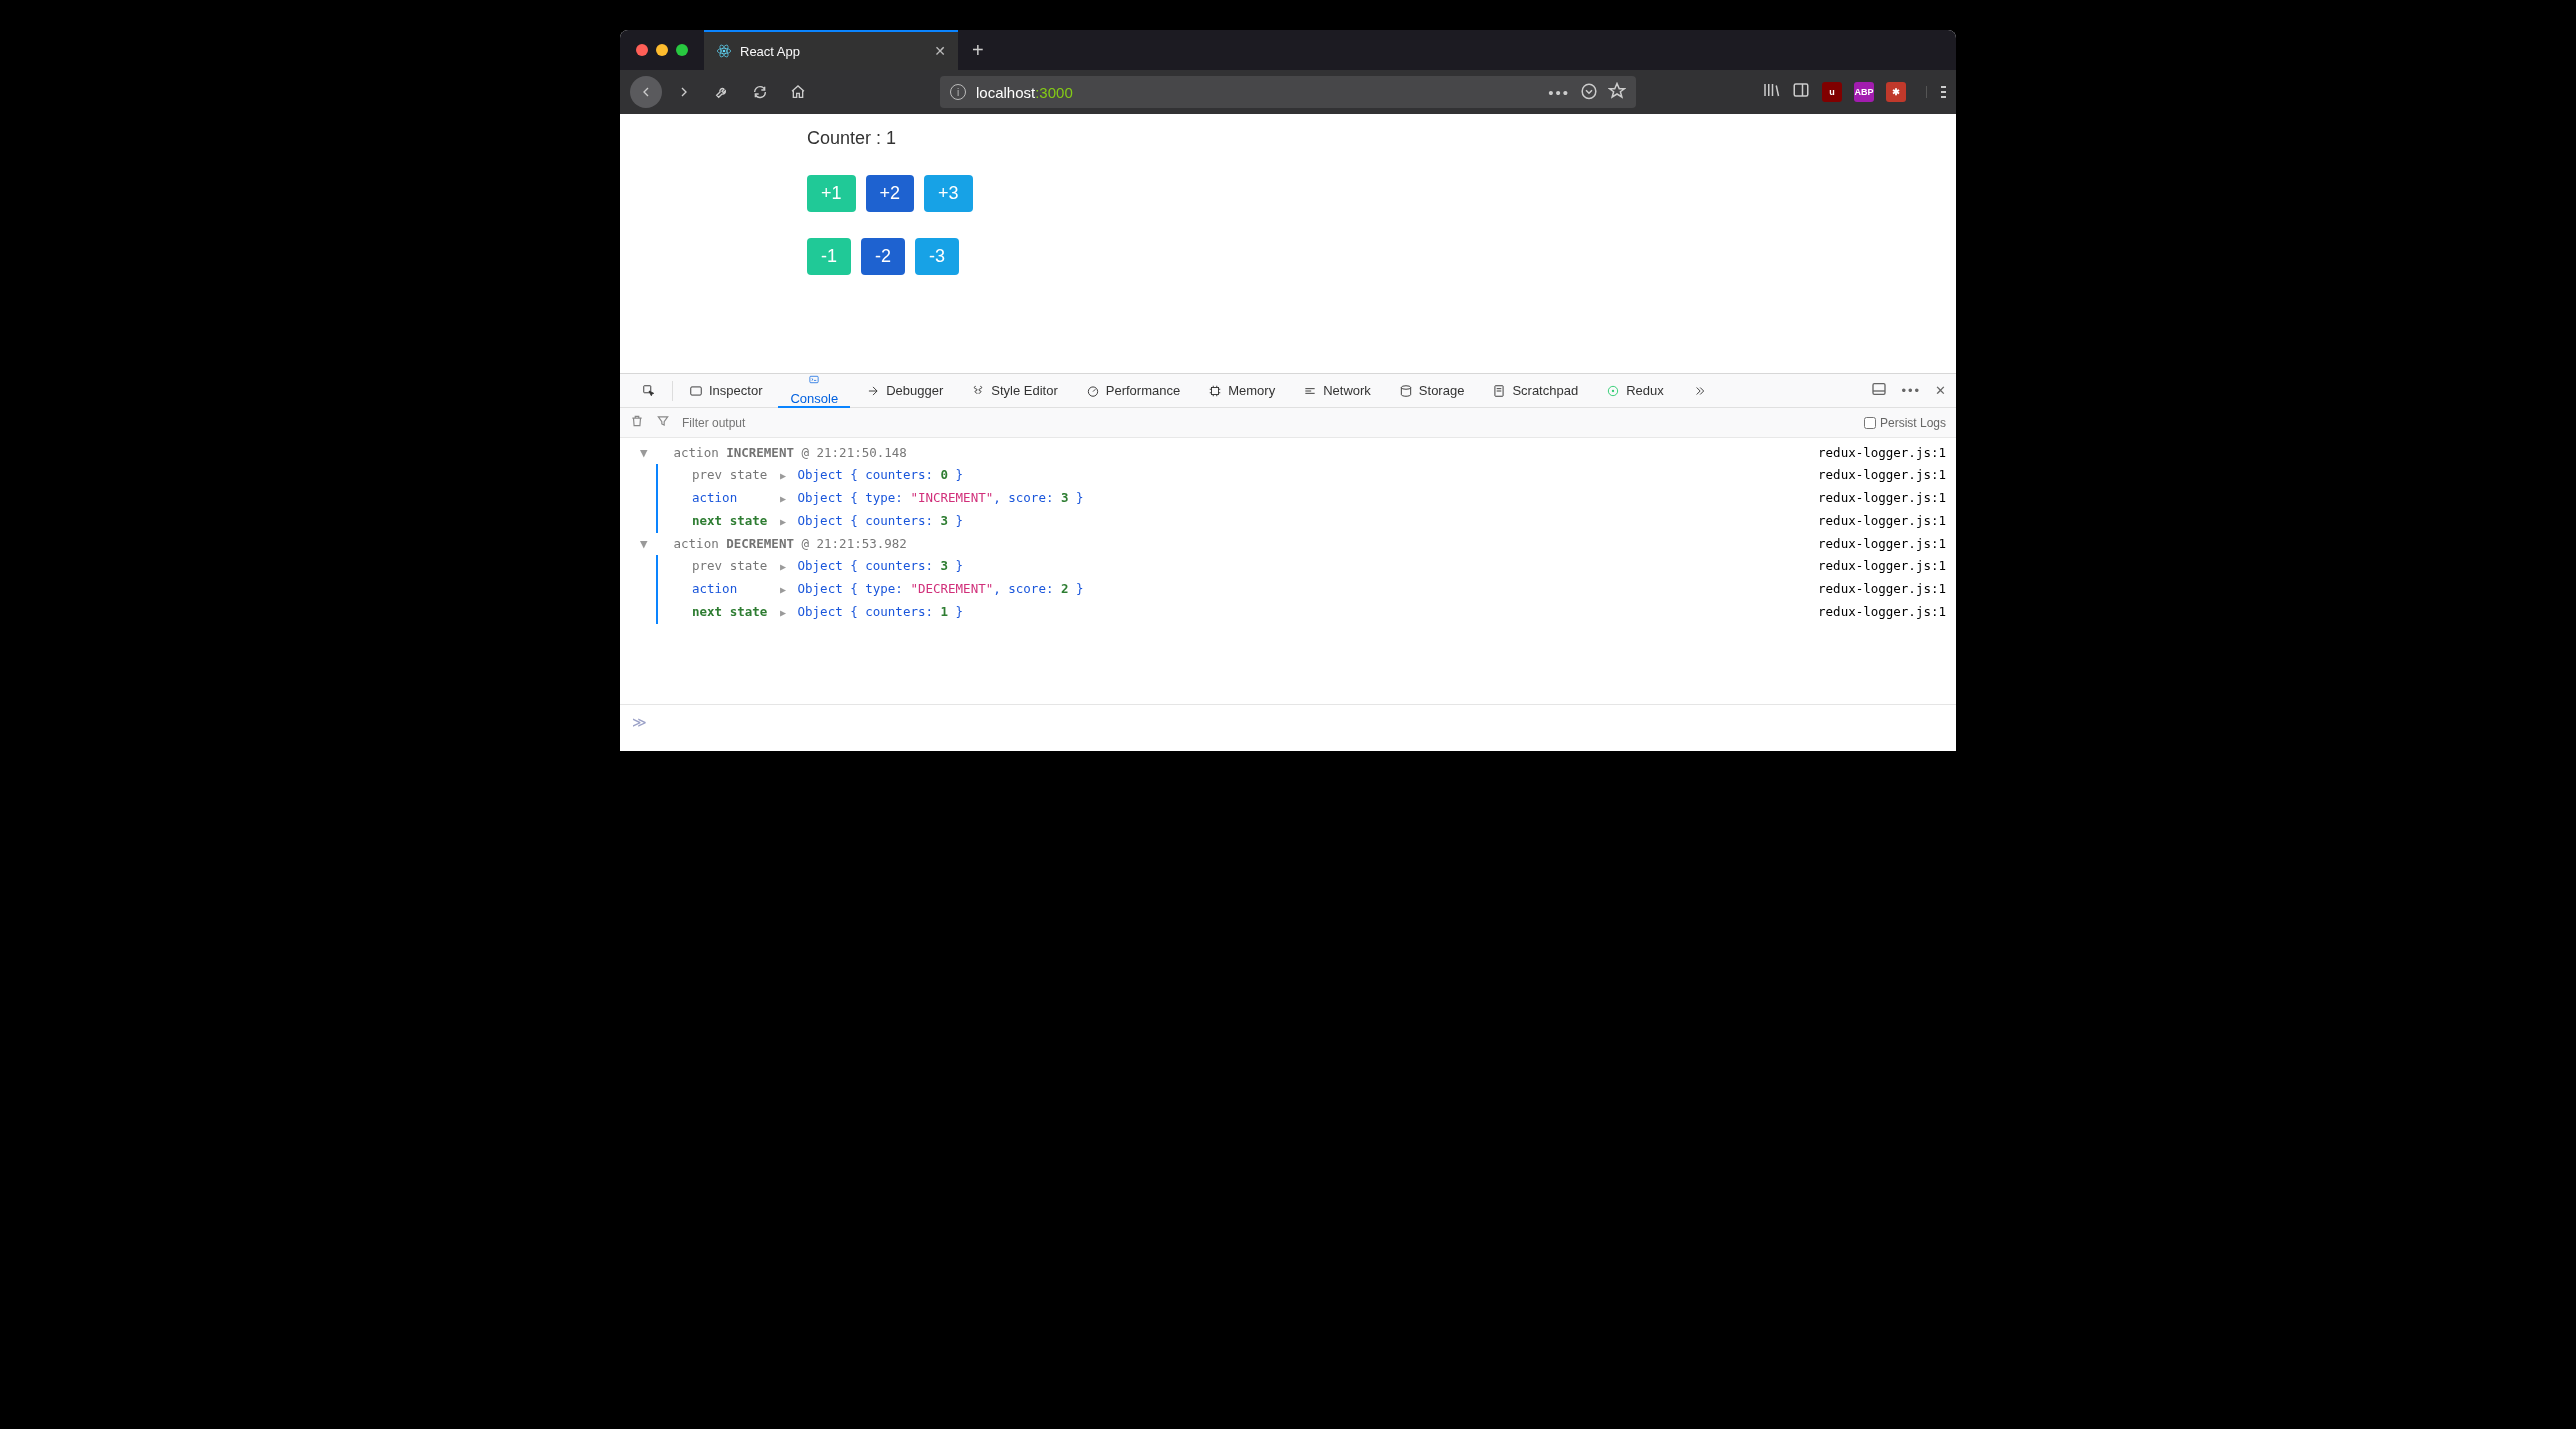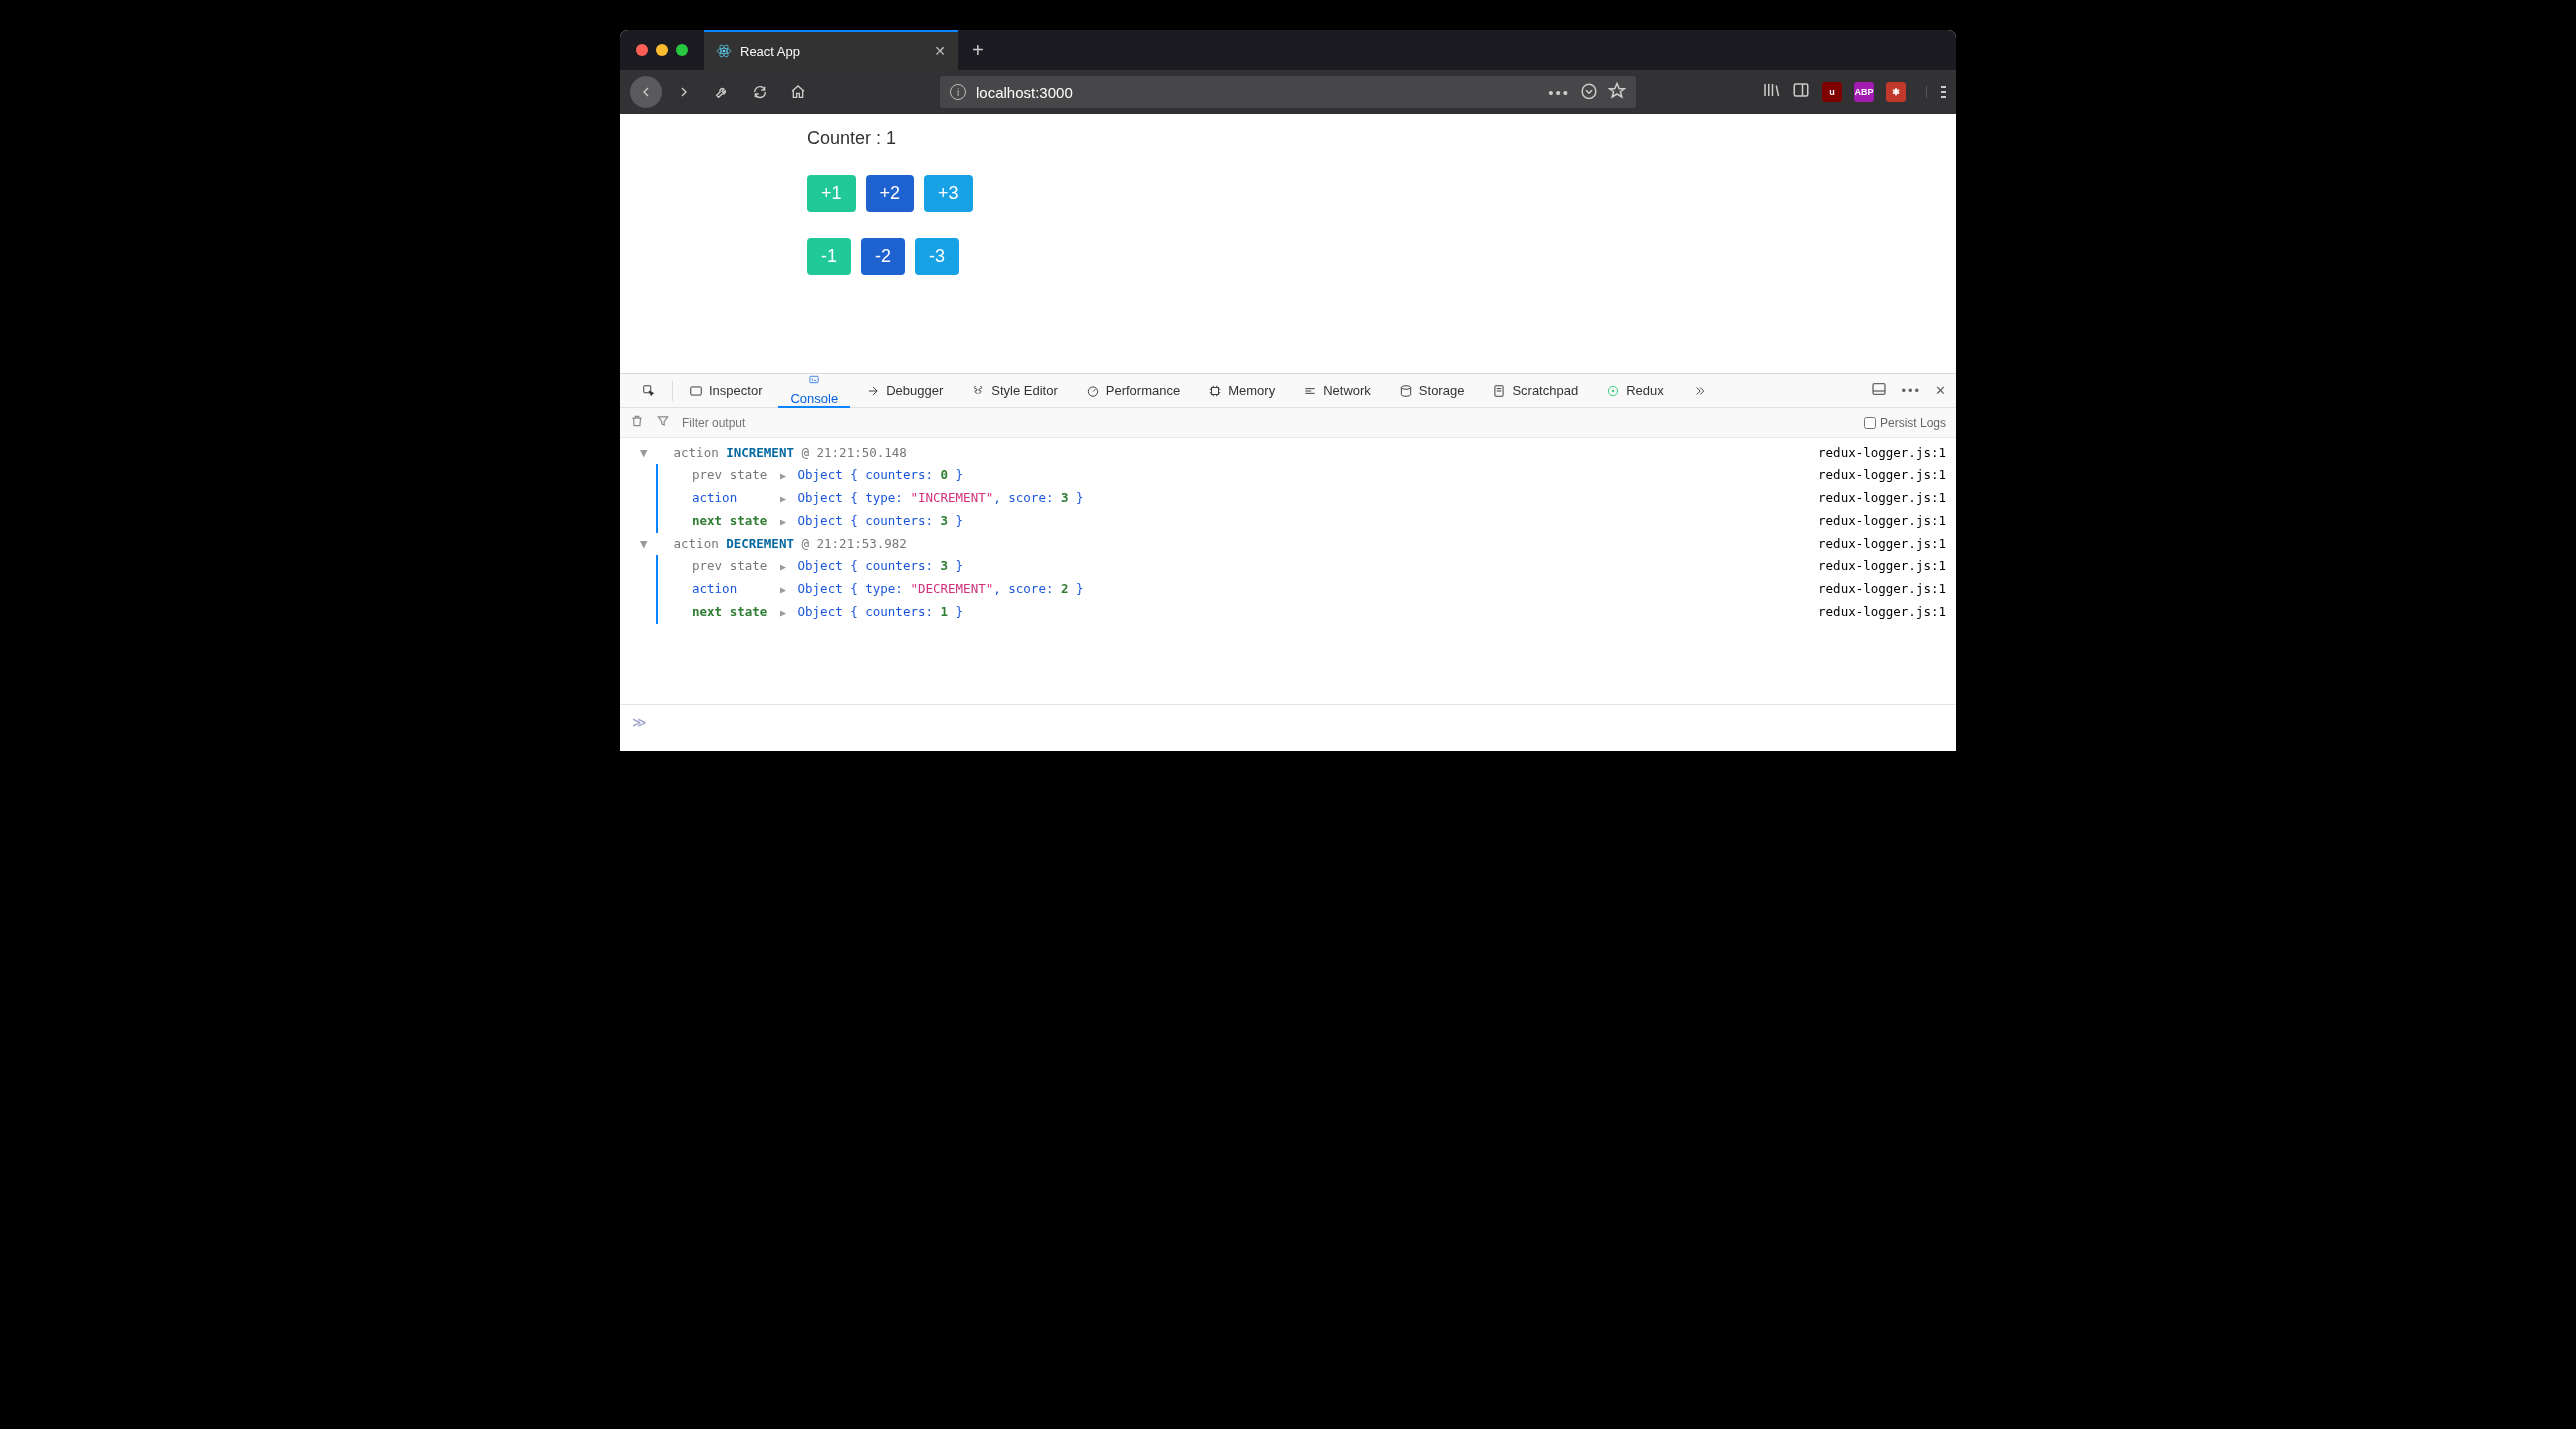--- a/index.html
+++ b/index.html
@@ -85,21 +85,21 @@
     display:flex;
     align-items:center;
     padding:0 10px;
     gap:10px;
     color:#eee;
     font-size:15px;
     margin:0 120px 0 120px;
   }
   .addr .info { width:16px;height:16px;border:1.5px solid #bbb;border-radius:50%;color:#bbb;font-size:10px;display:flex;align-items:center;justify-content:center;}
   .addr .host { color:#fff; }
-  .addr .path { color:#ffffff; }
+  .addr .path { color:#84cc16; }
   .addr-spacer{flex:1;}
   .addr .dots{color:#ccc;letter-spacing:2px;}
   .right-icons{display:flex;gap:12px;align-items:center;color:#ccc;}
   .ext{width:20px;height:20px;border-radius:3px;display:flex;align-items:center;justify-content:center;font-size:9px;font-weight:bold;color:#fff;}
   .ext.ubo{background:#800000;}
   .ext.abp{background:#a21caf;}
   .ext.dbg{background:#c0392b;}
   .hamburger{width:20px;display:flex;flex-direction:column;gap:3px;margin-left:8px;border-left:1px solid #555;padding-left:14px;}
   .hamburger span{height:2px;background:#ccc;}
   
@@ -170,21 +170,21 @@
   .disclosure{color:#9a9a9a;display:inline-block;width:12px;}
   .ind{display:inline-block;}
   .ind1{padding-left:14px;}
   .ind2{padding-left:34px;border-left:2px solid #0a84ff;margin-left:16px;}
   .lbl{display:inline-block;min-width:88px;}
   .gray{color:#777;}
   .blue{color:#1a56db;}
   .green{color:#2e7d32;font-weight:bold;}
   .greenlbl{color:#2e7d32;}
   .magenta{color:#d12f7a;}
-  .bold{font-weight:bold;color:#0369a1;}
+  .bold{font-weight:bold;color:#737373;}
   .tri{color:#9a9a9a;font-size:10px;display:inline-block;width:10px;}
   .prompt{
     border-top:1px solid #e5e5e5;
     padding:6px 12px;color:#9aa0c7;font-size:14px;
     margin-top:80px;
   }
 </style>
 </head>
 <body>
 

